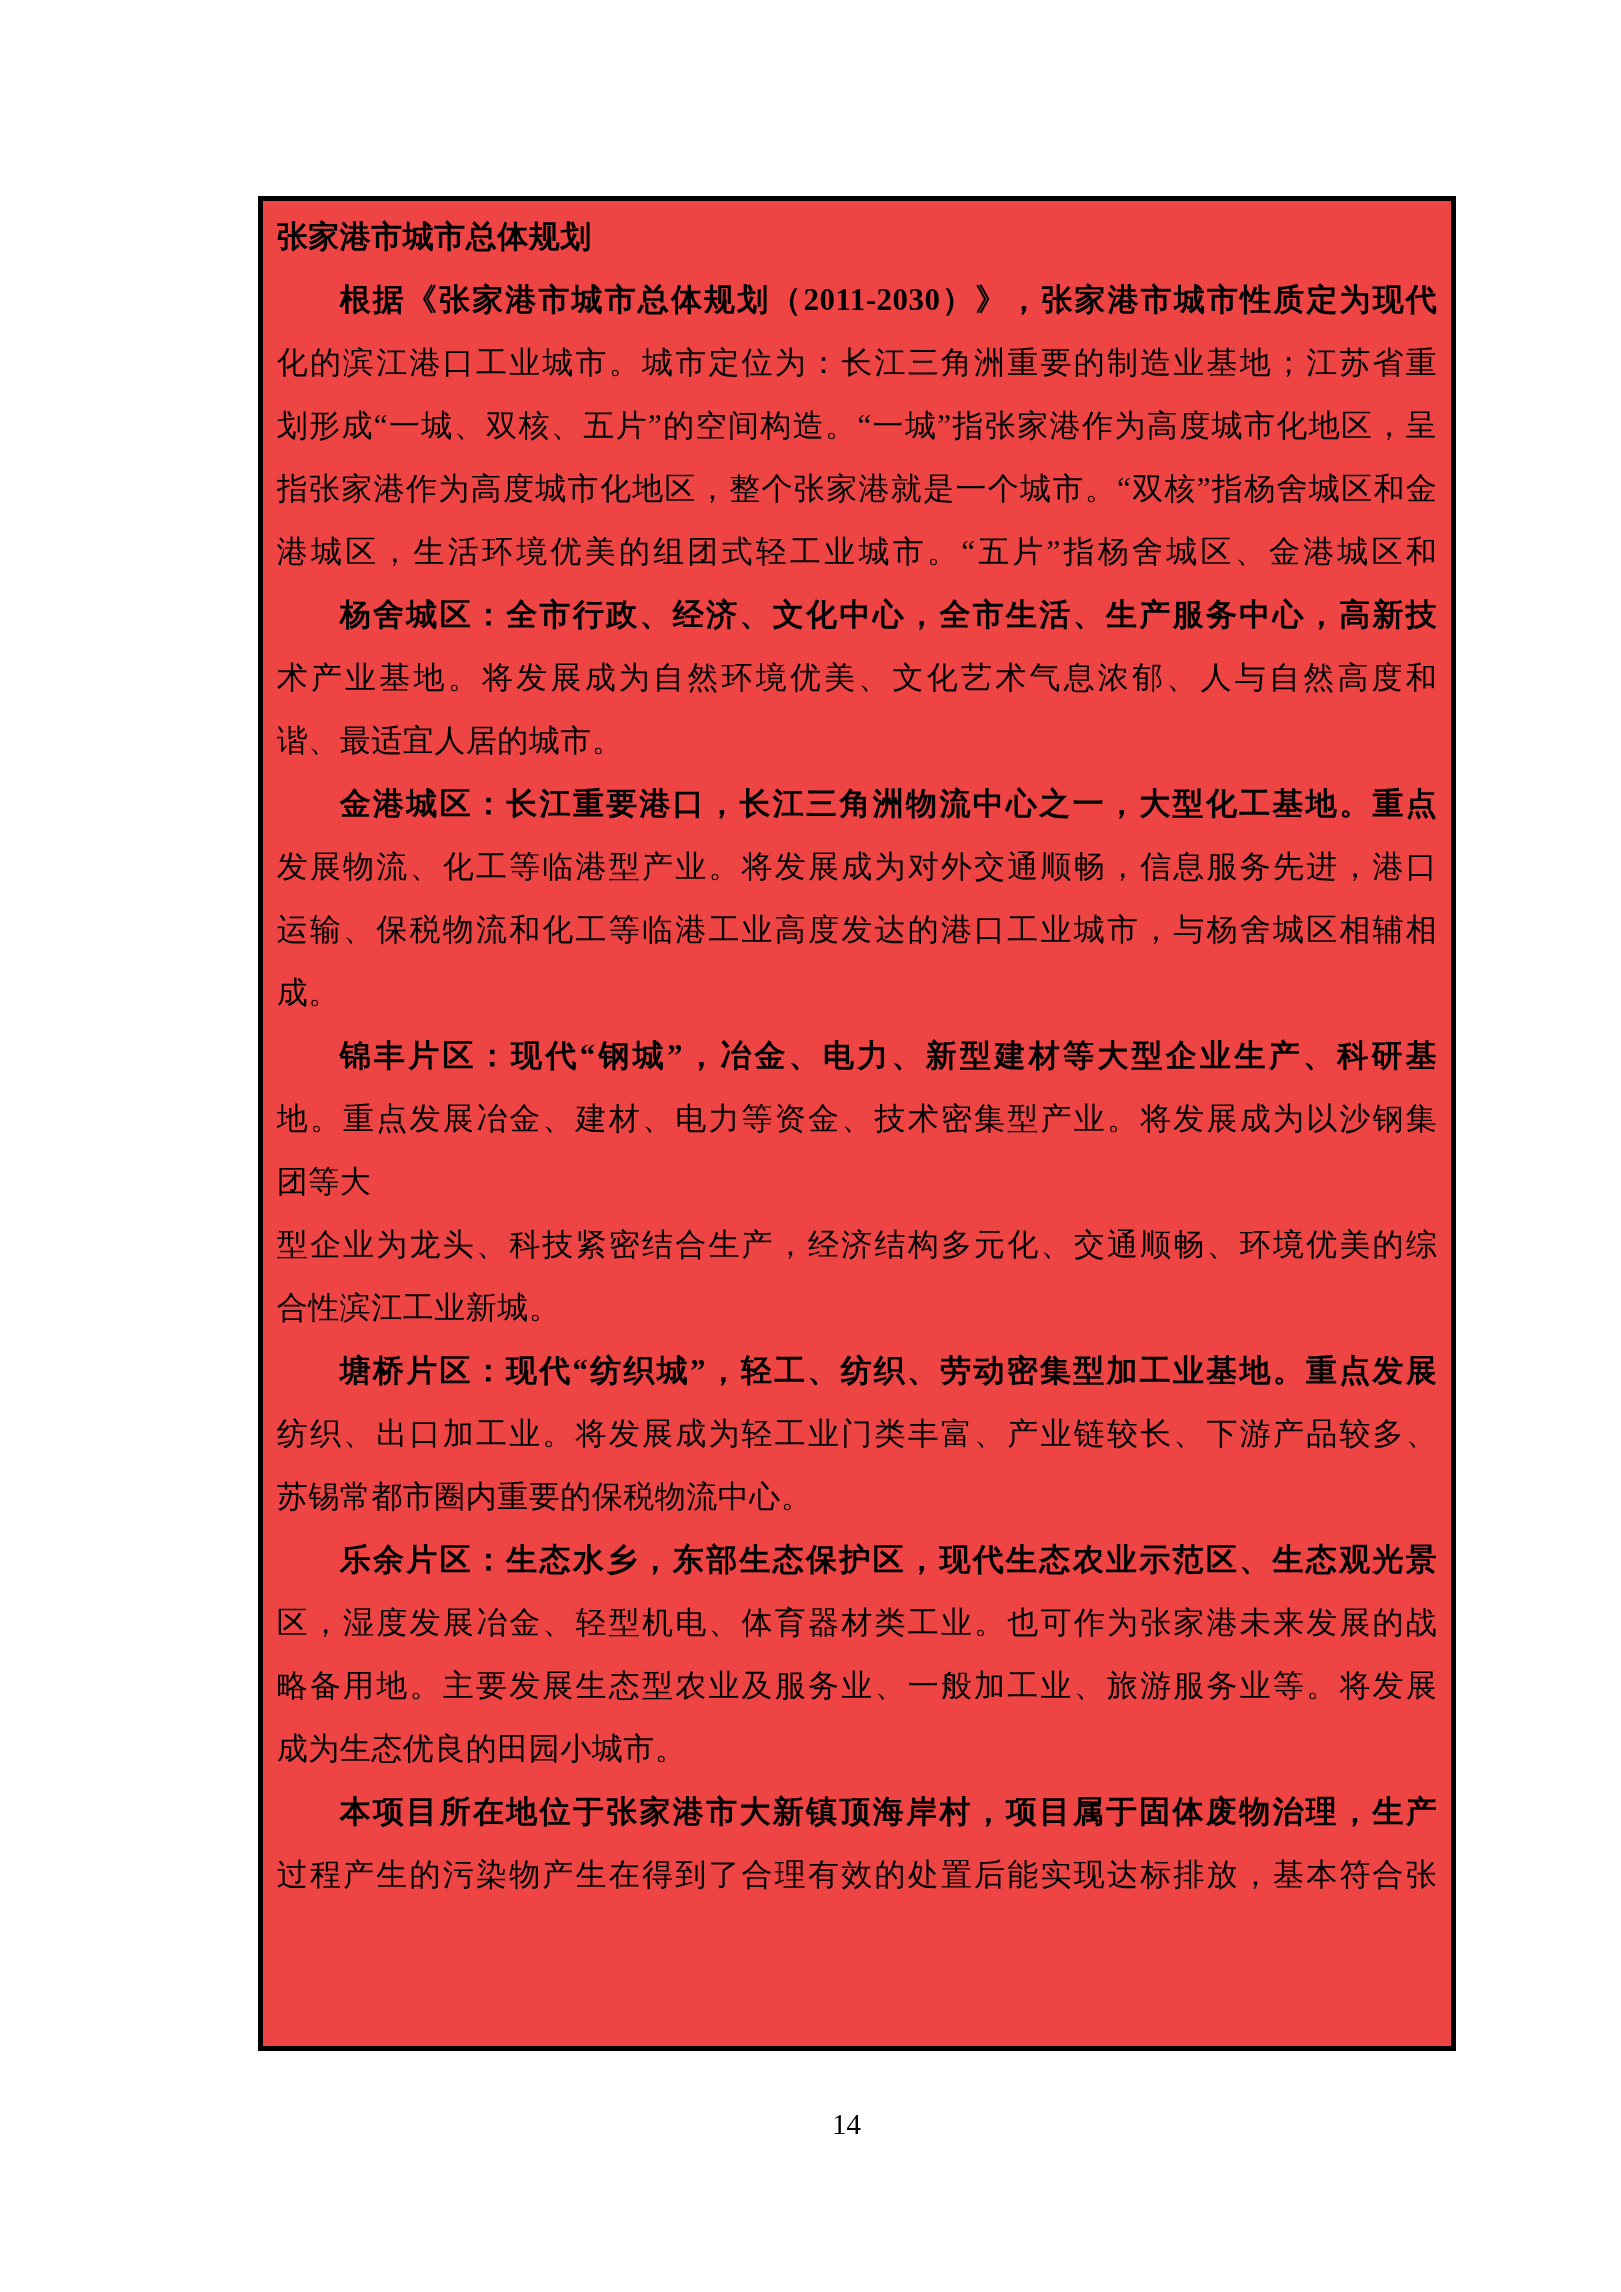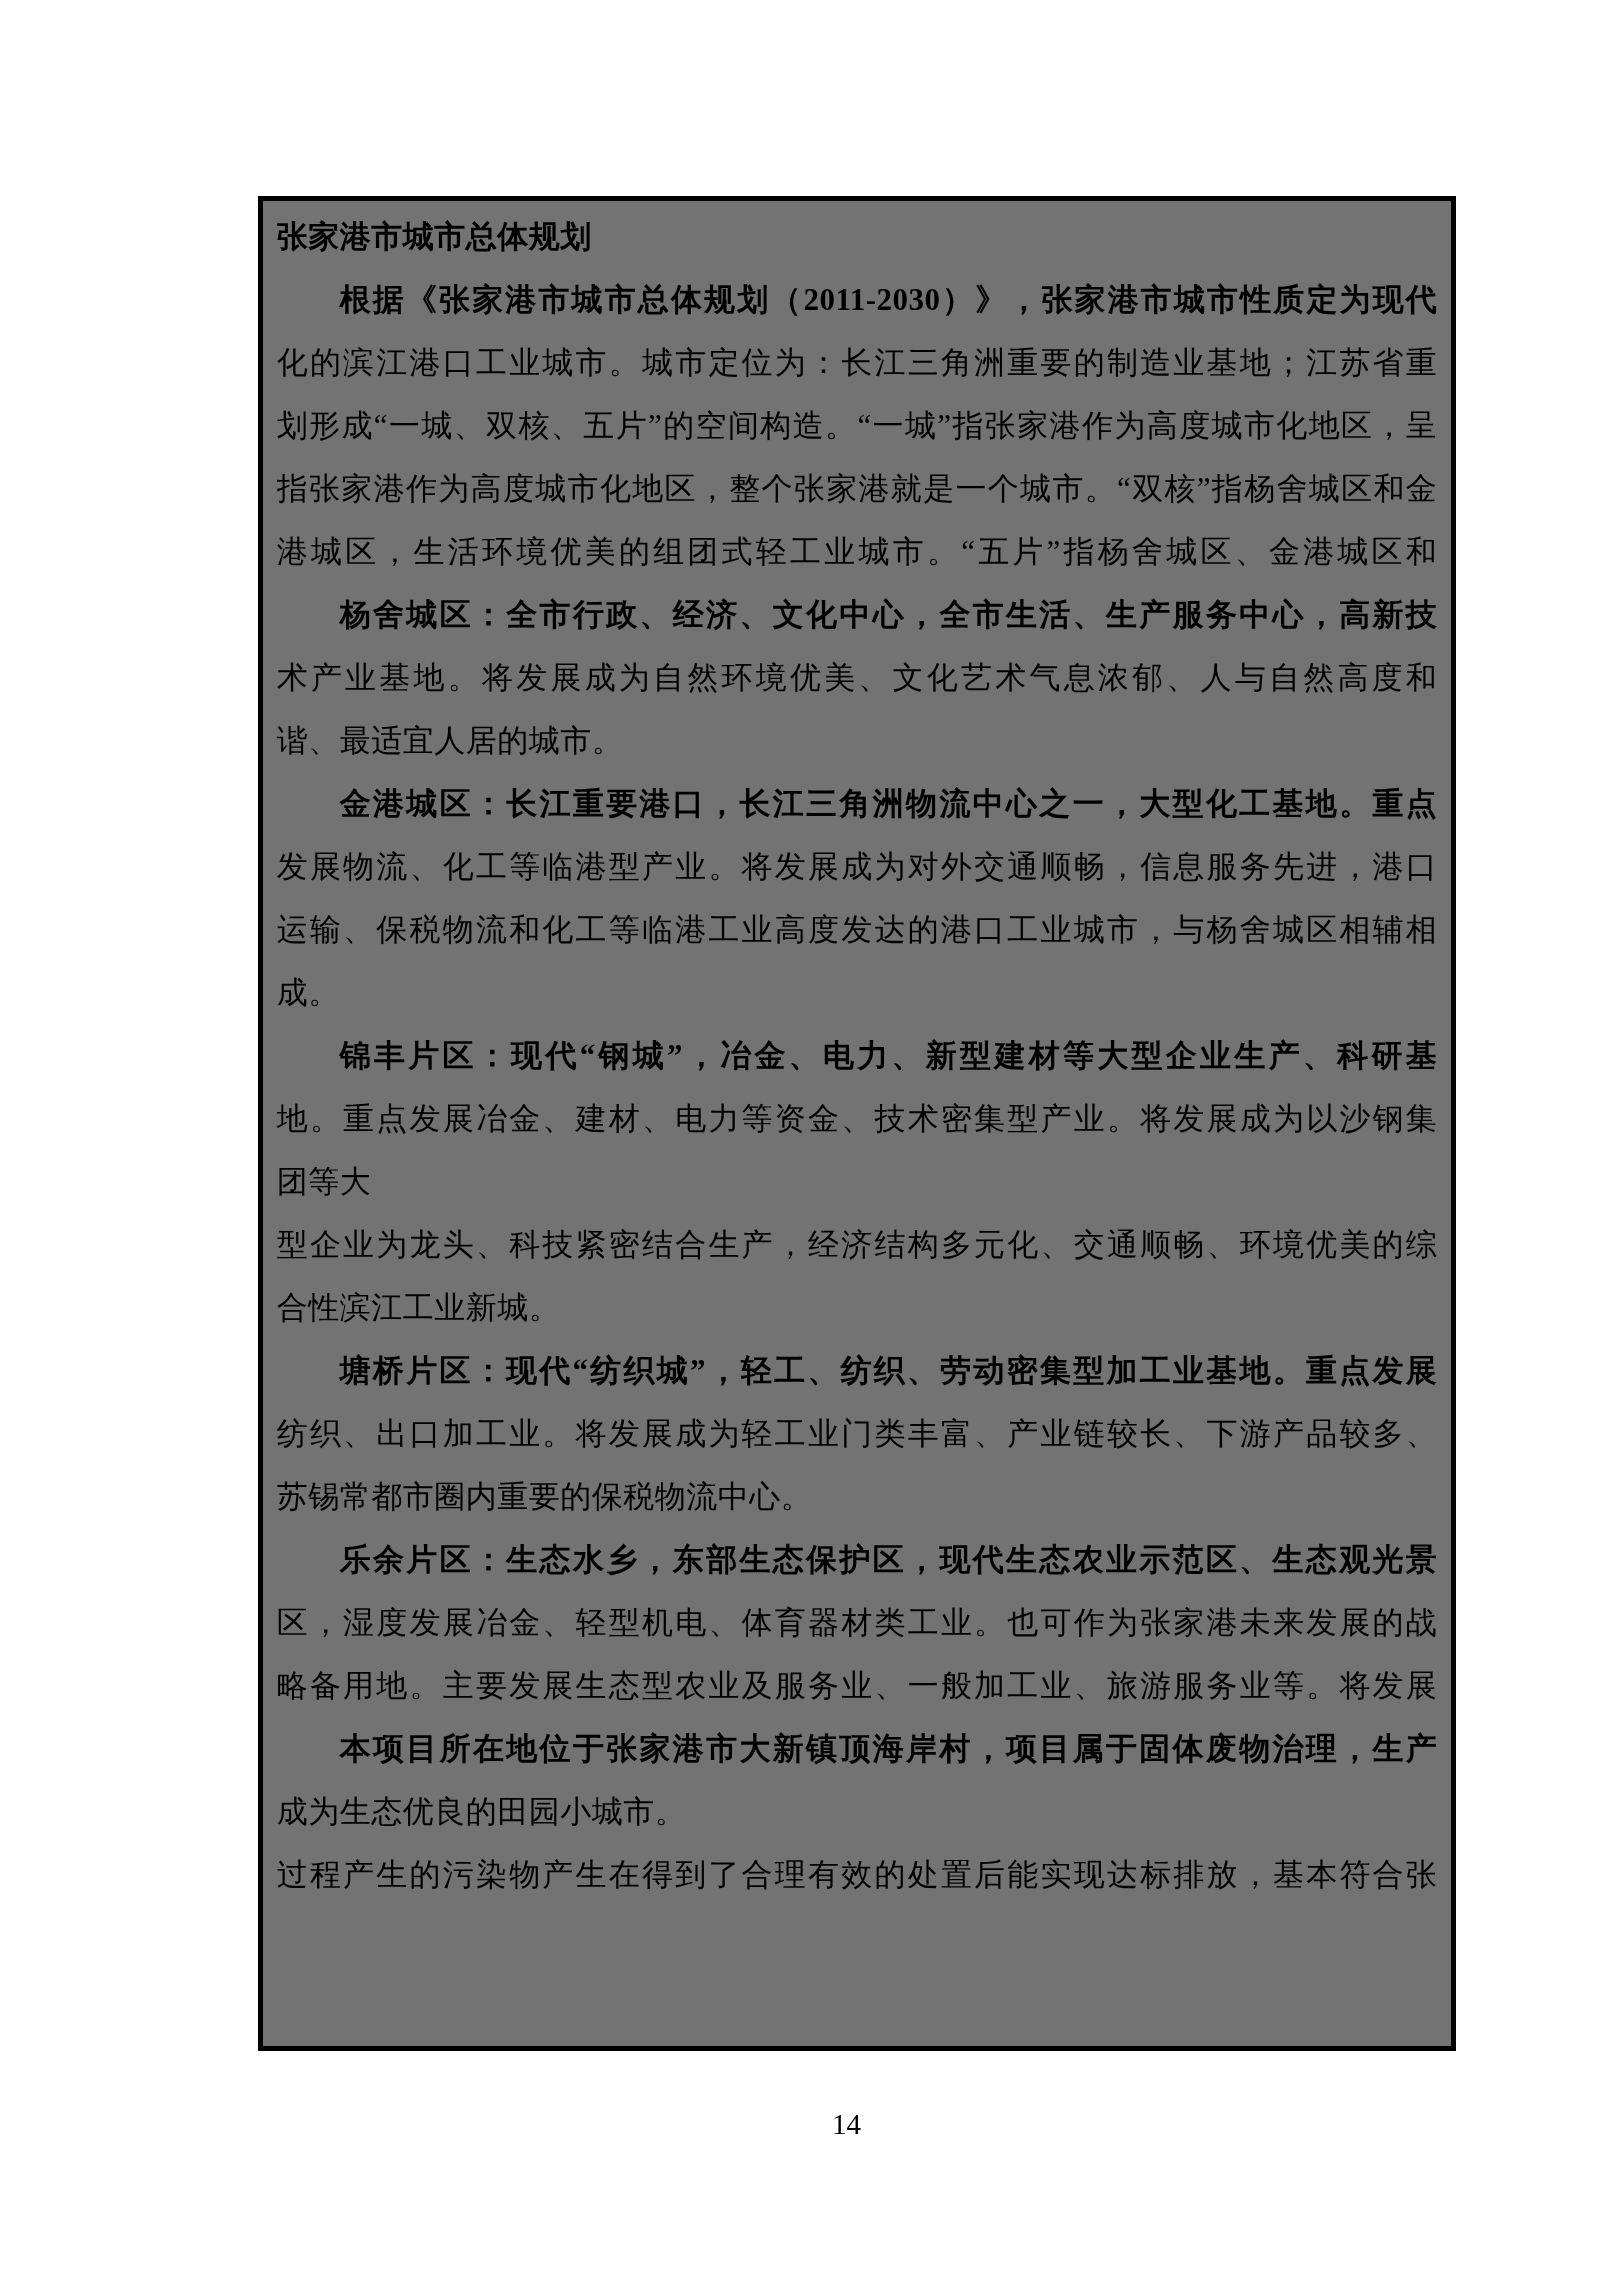--- a/index.html
+++ b/index.html
@@ -17,21 +17,21 @@
   .content-box {
     position: absolute;
     left: 258px;
     top: 196px;
     width: 1198px;
     height: 1855px;
     border: 5.9px solid #000000;
     box-sizing: border-box;
     padding: 3.9px 13.7px 0 13.7px;
     overflow: hidden;
-    background: #737373;
+    background: #ef4444;
   }
   .line {
     font-size: 31px;
     line-height: 63px;
     height: 63px;
     white-space: nowrap;
     letter-spacing: 0.5px;
     color: #000000;
   }
   .doc-title {
@@ -81,22 +81,22 @@
         <div class="line just">地。重点发展冶金、建材、电力等资金、技术密集型产业。将发展成为以沙钢集</div>
         <div class="line">团等大</div>
         <div class="line just">型企业为龙头、科技紧密结合生产，经济结构多元化、交通顺畅、环境优美的综</div>
         <div class="line">合性滨江工业新城。</div>
         <div class="line first-line just">塘桥片区：现代“纺织城”，轻工、纺织、劳动密集型加工业基地。重点发展</div>
         <div class="line just">纺织、出口加工业。将发展成为轻工业门类丰富、产业链较长、下游产品较多、</div>
         <div class="line">苏锡常都市圈内重要的保税物流中心。</div>
         <div class="line first-line just">乐余片区：生态水乡，东部生态保护区，现代生态农业示范区、生态观光景</div>
         <div class="line just">区，湿度发展冶金、轻型机电、体育器材类工业。也可作为张家港未来发展的战</div>
         <div class="line just">略备用地。主要发展生态型农业及服务业、一般加工业、旅游服务业等。将发展</div>
+        <div class="line">成为生态优良的田园小城市。</div>
         <div class="line first-line just">本项目所在地位于张家港市大新镇顶海岸村，项目属于固体废物治理，生产</div>
-        <div class="line">成为生态优良的田园小城市。</div>
         <div class="line just">过程产生的污染物产生在得到了合理有效的处置后能实现达标排放，基本符合张</div>
       </div>
   </div>
 
   <div class="page-number">14</div>
 
 </div>
 
 
 </body></html>

